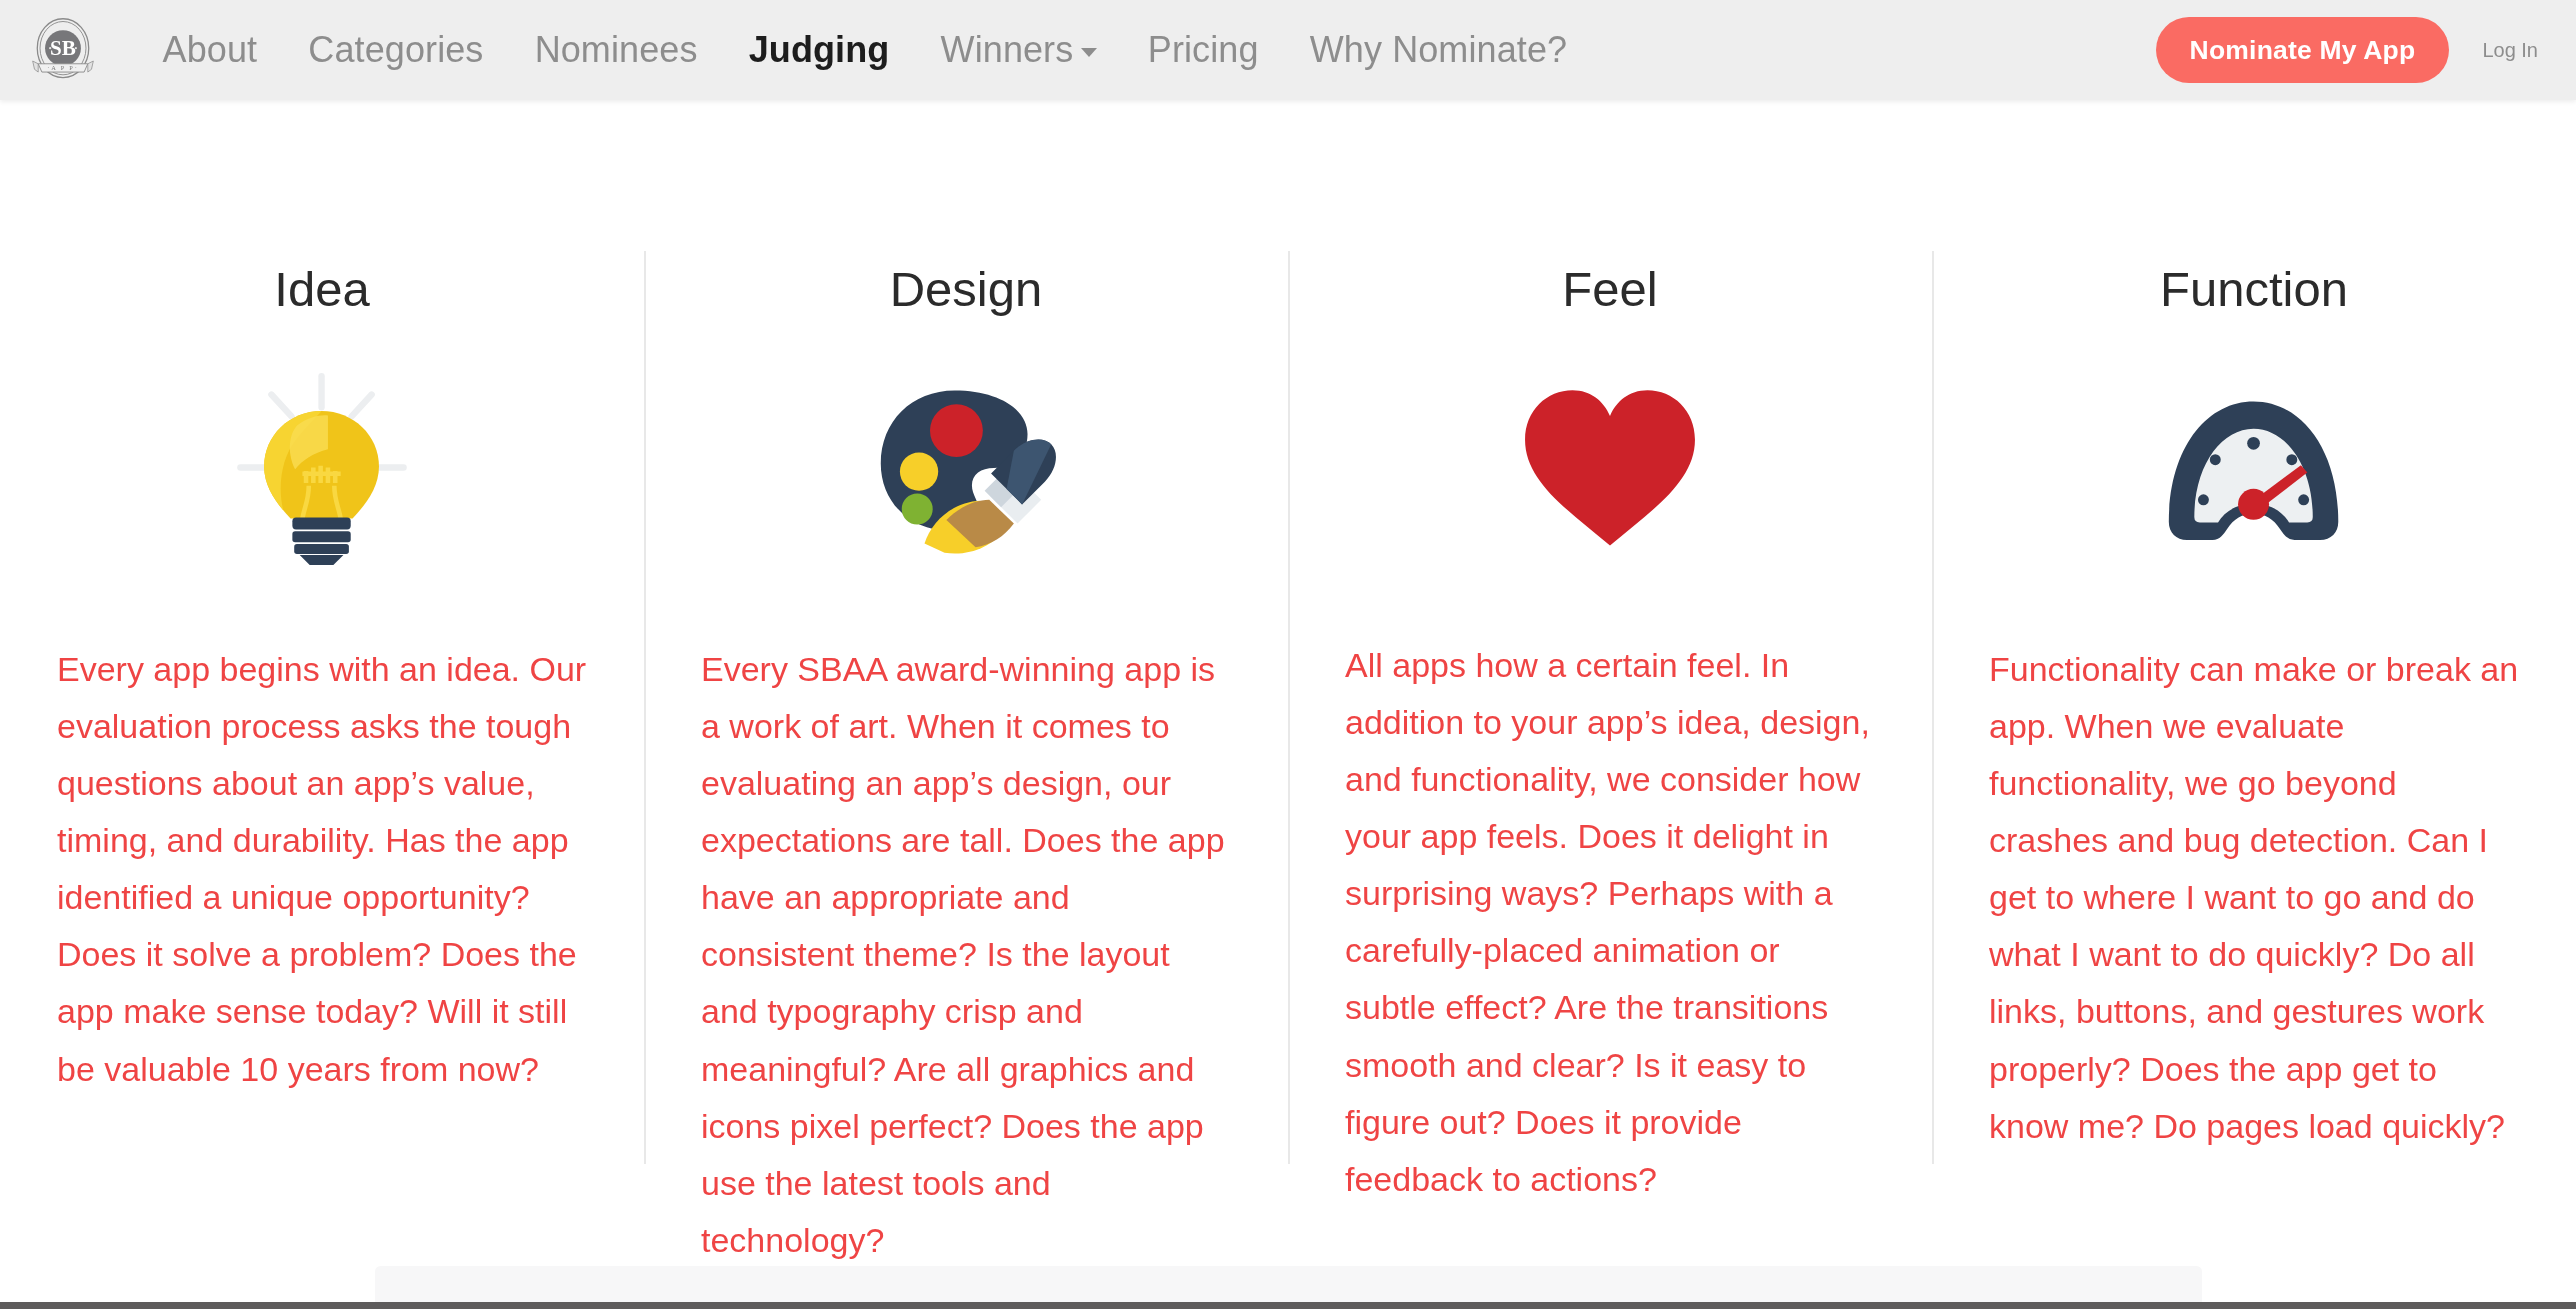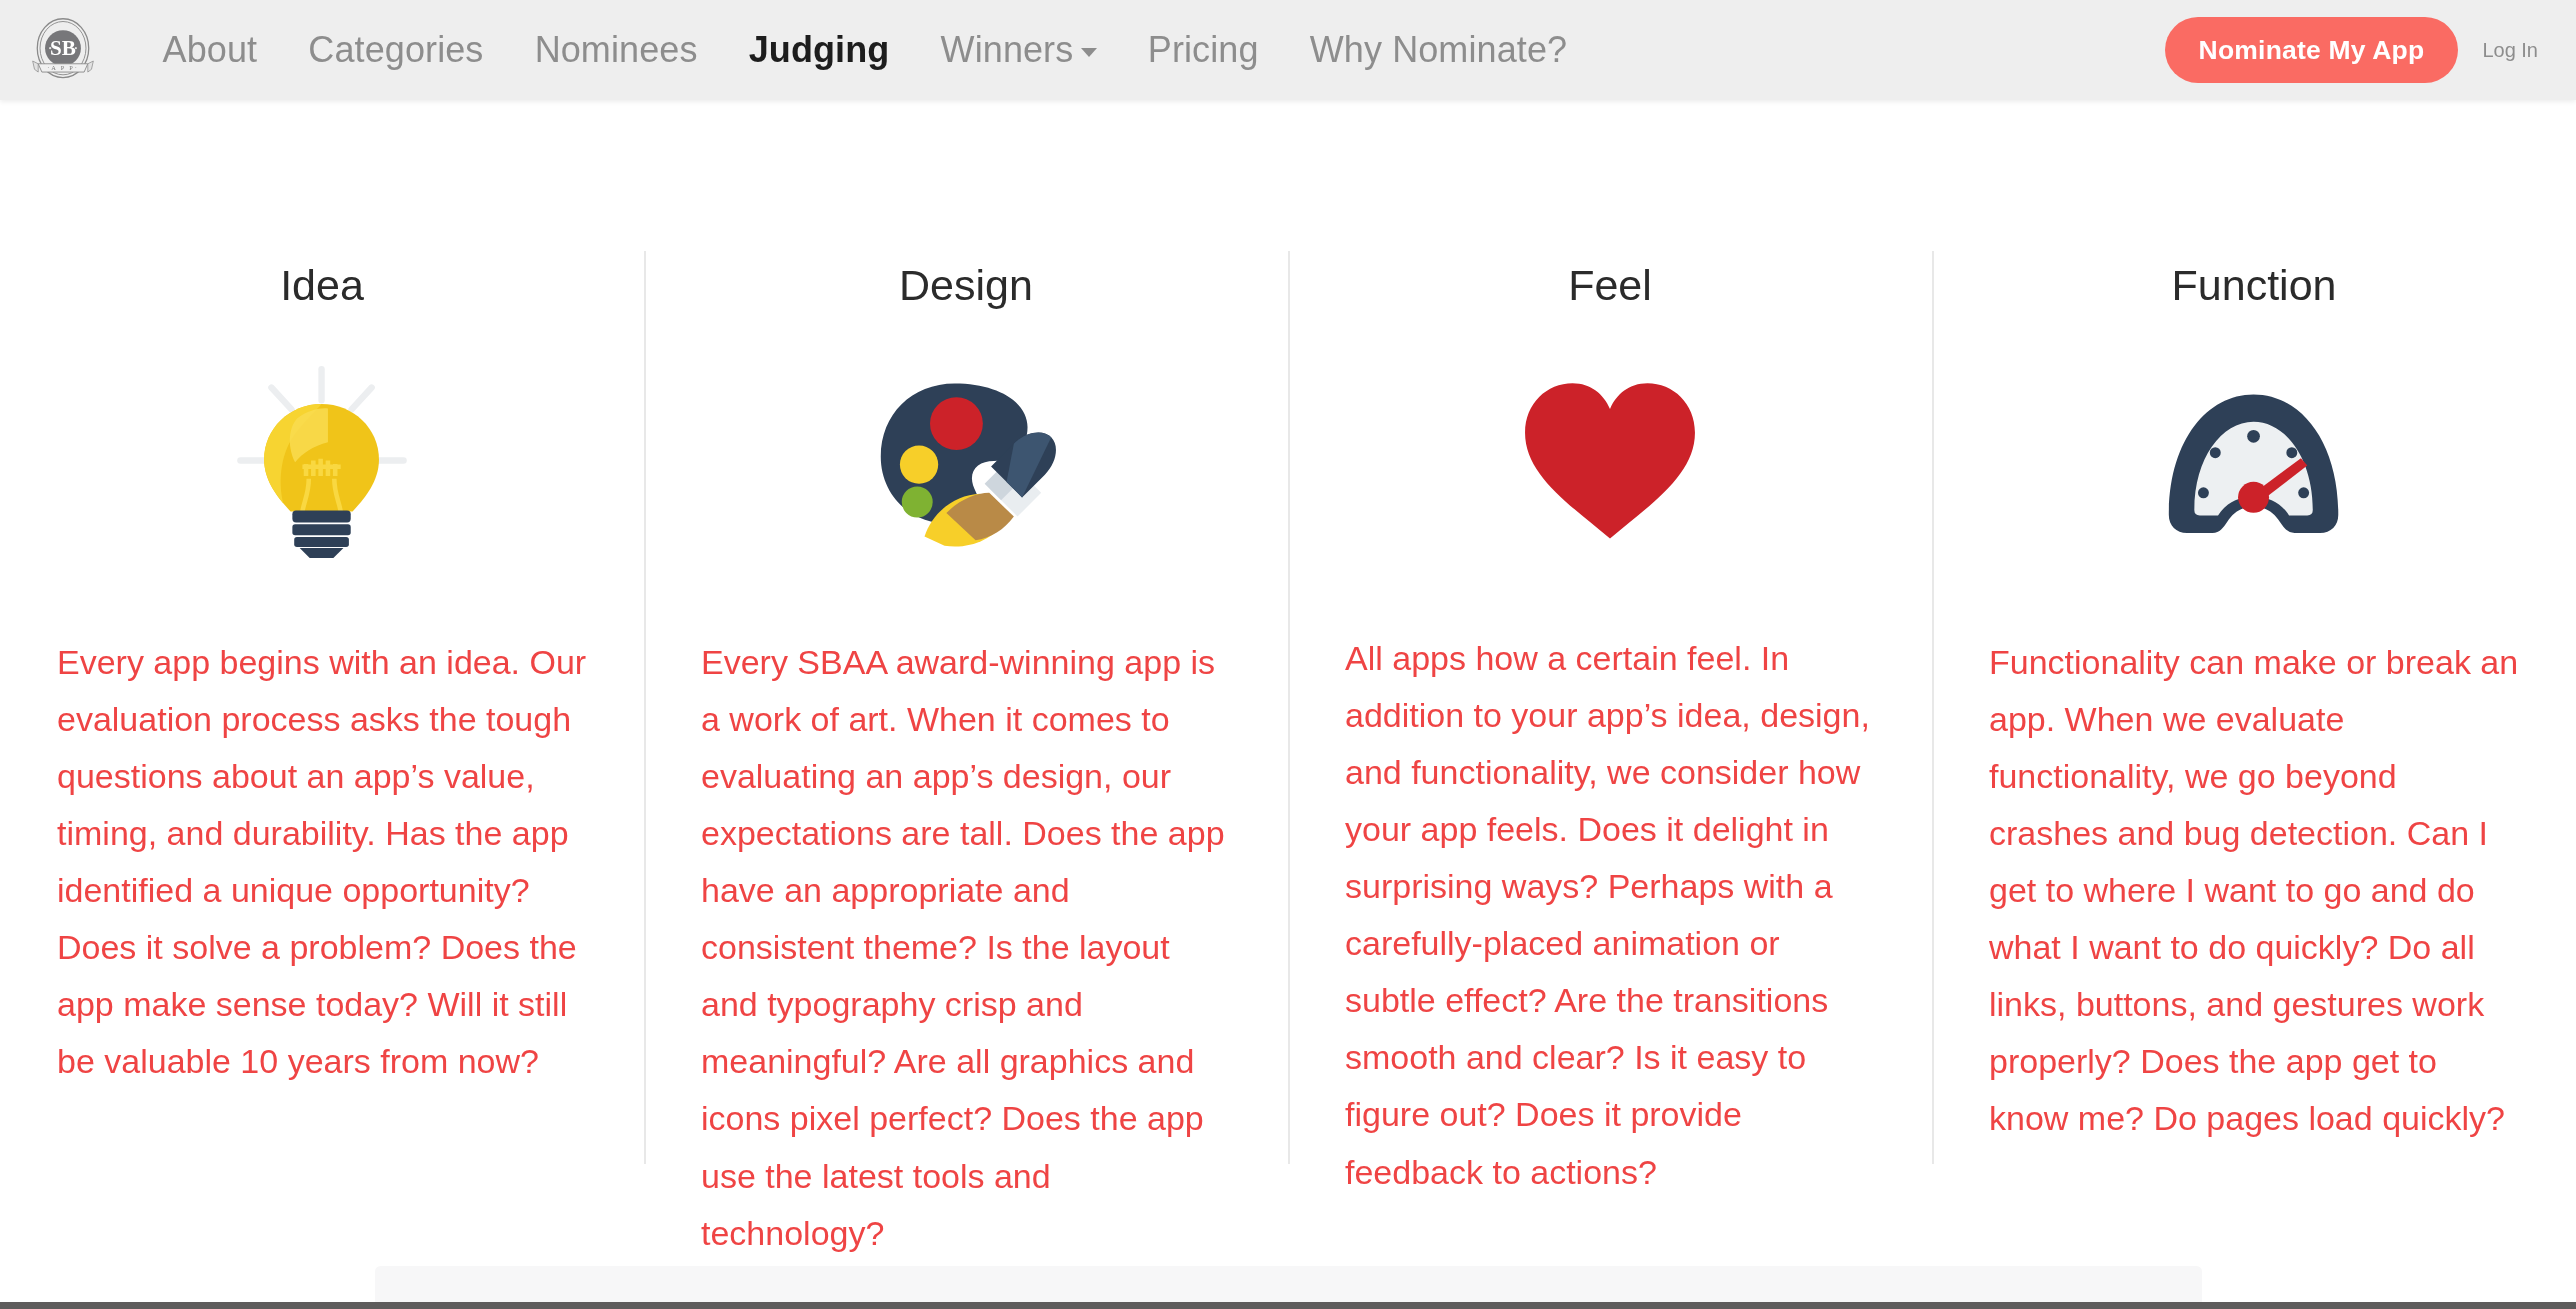--- a/index.html
+++ b/index.html
@@ -52,21 +52,21 @@
     margin-left:7.3px; margin-top:5.5px;
     border-left:8.2px solid transparent;
     border-right:8.2px solid transparent;
     border-top:9px solid #8d8d8d;
   }
 
   .nav-right{
     margin-left:auto;
     display:flex; align-items:center;
     padding-right:38px;
-    gap:24px;
+    gap:33px;
   }
   .btn-nominate{
     background:#fa6b63;
     color:#ffffff;
     font-size:26.5px;
     font-weight:bold;
     border:none;
     border-radius:38px;
     padding:17.4px 34px;
     cursor:pointer;
@@ -98,21 +98,21 @@
     align-items:center;
   }
   .col + .col::before{
     content:"";
     position:absolute;
     left:0; top:18px;
     width:1.8px; height:913px;
     background:#e8e8e8;
   }
   .col-title{
-    font-size:43px;
+    font-size:49px;
     color:#2b2b2b;
     font-weight:normal;
     text-align:center;
     line-height:1.2;
     margin-top:27px;
   }
   .col-icon{
     height:201px;
     margin-top:48px;
     display:flex; align-items:center; justify-content:center;

